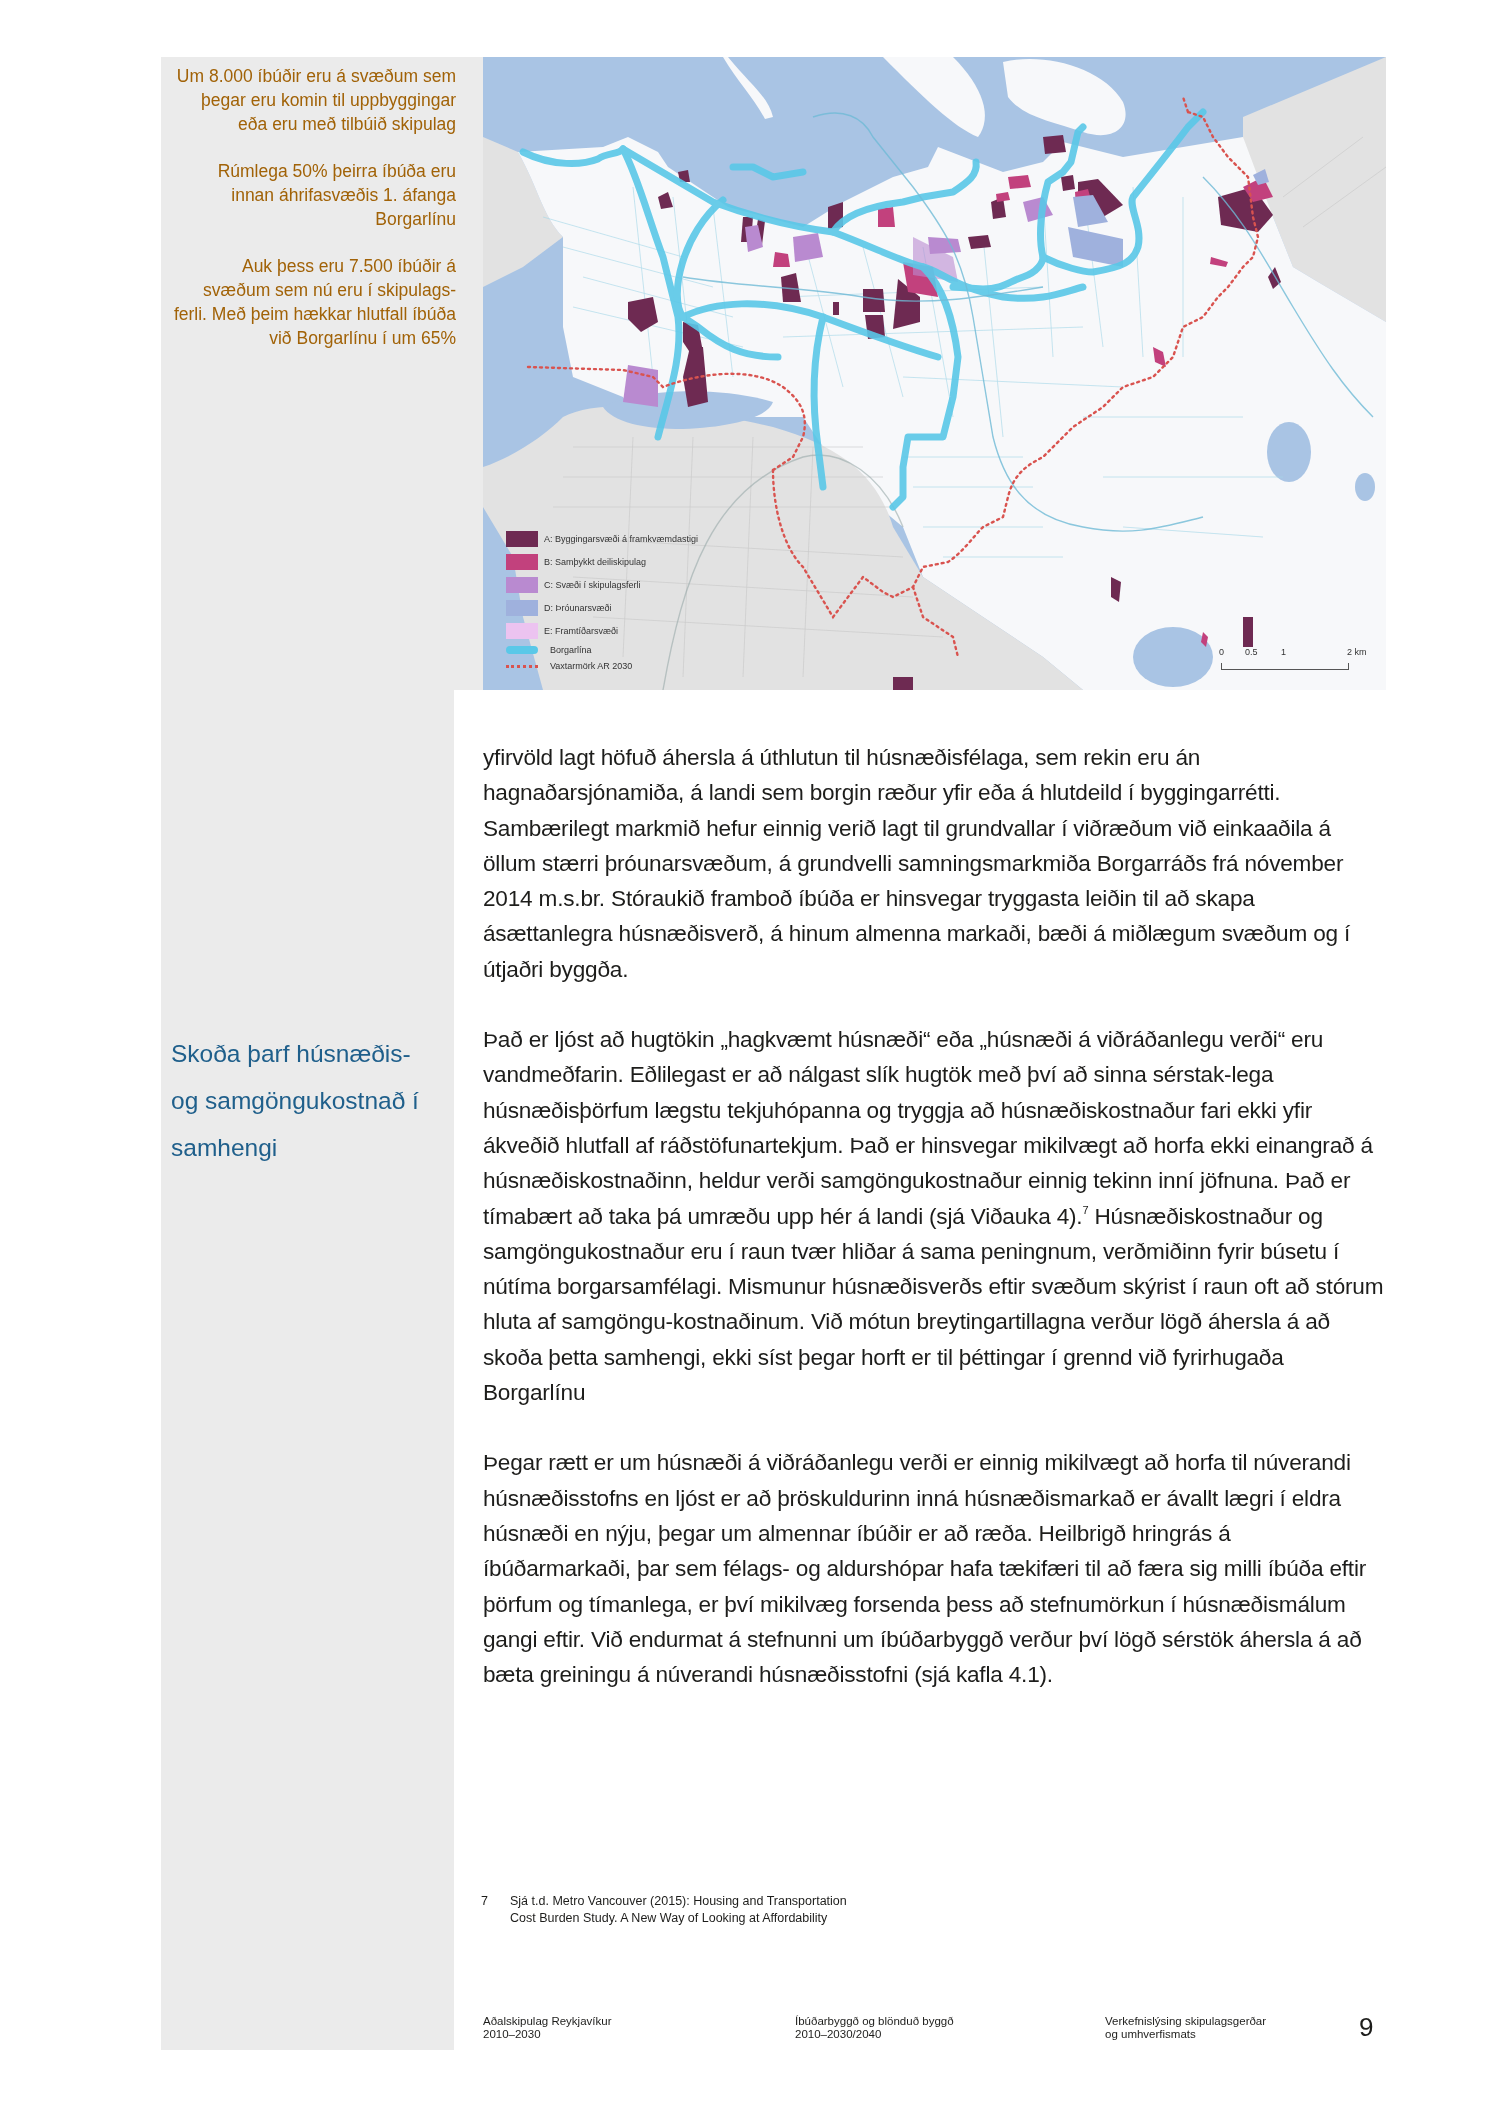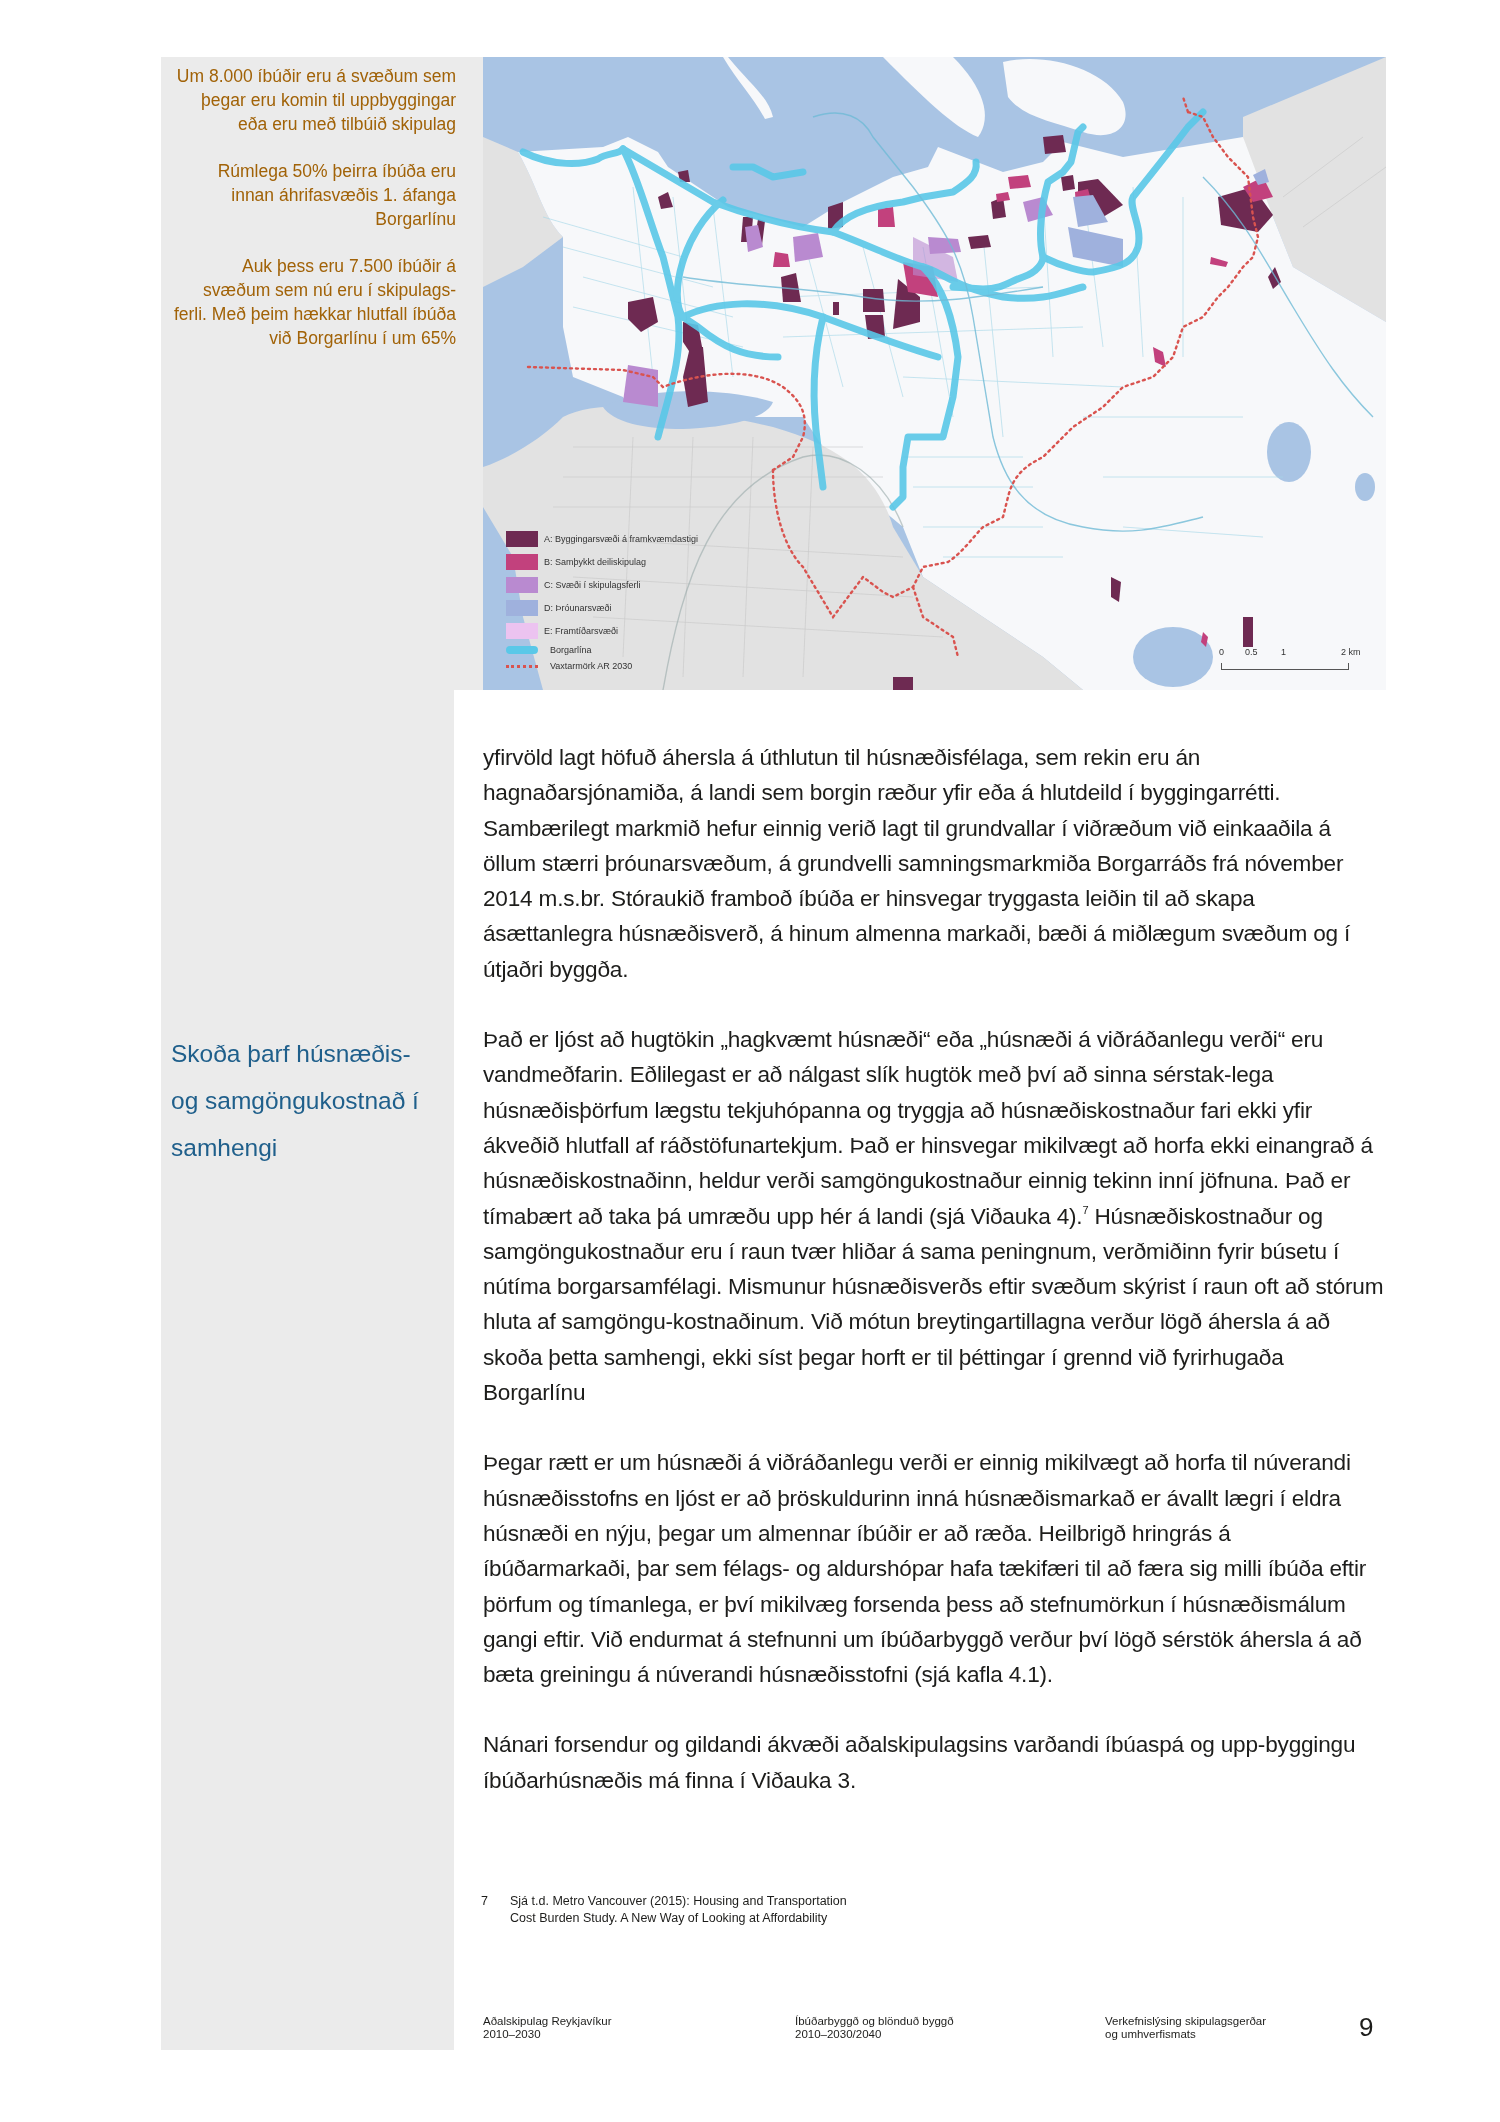--- a/index.html
+++ b/index.html
@@ -225,30 +225,29 @@
     <div class="legend-row" style="height:16px">
       <span class="legend-dash"></span>
       <span>Vaxtarmörk AR 2030</span>
     </div>
   </div>
 
   <div class="scalebar">
     <span class="lbl" style="left:0">0</span>
     <span class="lbl" style="left:26px">0.5</span>
     <span class="lbl" style="left:62px">1</span>
-    <span class="lbl" style="left:122px">2 km</span>
+    <span class="lbl" style="left:128px">2 km</span>
     <div class="bar"></div>
   </div>
 </div>
 
 <div class="body-text">
   <p>yfirvöld lagt höfuð áhersla á úthlutun til húsnæðisfélaga, sem rekin eru án hagnaðarsjónamiða, á landi sem borgin ræður yfir eða á hlutdeild í byggingarrétti. Sambærilegt markmið hefur einnig verið lagt til grundvallar í viðræðum við einkaaðila á öllum stærri þróunarsvæðum, á grundvelli samningsmarkmiða Borgarráðs frá nóvember 2014 m.s.br. Stóraukið framboð íbúða er hinsvegar tryggasta leiðin til að skapa ásættanlegra húsnæðisverð, á hinum almenna markaði, bæði á miðlægum svæðum og í útjaðri byggða.</p>
   <p><span>Það er ljóst að hugtökin „hagkvæmt húsnæði“ eða „húsnæði á viðráðanlegu verði“ eru vandmeðfarin. Eðlilegast er að nálgast slík hugtök með því að sinna sérstak-lega húsnæðisþörfum lægstu tekjuhópanna og tryggja að húsnæðiskostnaður fari ekki yfir ákveðið hlutfall af ráðstöfunartekjum. Það er hinsvegar mikilvægt að horfa ekki einangrað á húsnæðiskostnaðinn, heldur verði samgöngukostnaður einnig tekinn inní jöfnuna. Það er tímabært að taka þá umræðu upp hér á landi (sjá Viðauka 4).</span><sup>7</sup><span> Húsnæðiskostnaður og samgöngukostnaður eru í raun tvær hliðar á sama peningnum, verðmiðinn fyrir búsetu í nútíma borgarsamfélagi. Mismunur húsnæðisverðs eftir svæðum skýrist í raun oft að stórum hluta af samgöngu-kostnaðinum. Við mótun breytingartillagna verður lögð áhersla á að skoða þetta samhengi, ekki síst þegar horft er til þéttingar í grennd við fyrirhugaða Borgarlínu</span></p>
   <p>Þegar rætt er um húsnæði á viðráðanlegu verði er einnig mikilvægt að horfa til núverandi húsnæðisstofns en ljóst er að þröskuldurinn inná húsnæðismarkað er ávallt lægri í eldra húsnæði en nýju, þegar um almennar íbúðir er að ræða. Heilbrigð hringrás á íbúðarmarkaði, þar sem félags- og aldurshópar hafa tækifæri til að færa sig milli íbúða eftir þörfum og tímanlega, er því mikilvæg forsenda þess að stefnumörkun í húsnæðismálum gangi eftir. Við endurmat á stefnunni um íbúðarbyggð verður því lögð sérstök áhersla á að bæta greiningu á núverandi húsnæðisstofni (sjá kafla 4.1).</p>
-  <p>Nánari forsendur og gildandi ákvæði aðalskipulagsins varðandi íbúaspá og upp-byggingu íbúðarhúsnæðis má finna í Viðauka 3.</p>
 </div>
 
 <div class="footnote">
   <span class="fn-num">7</span>
   <div>
     <div>Sjá t.d. Metro Vancouver (2015): Housing and Transportation</div>
     <div>Cost Burden Study. A New Way of Looking at Affordability</div>
   </div>
 </div>
 

